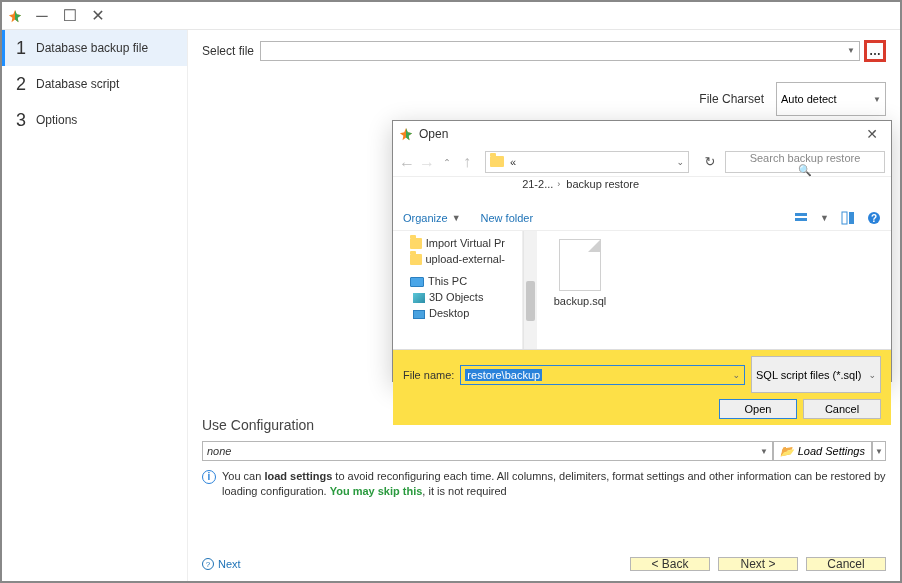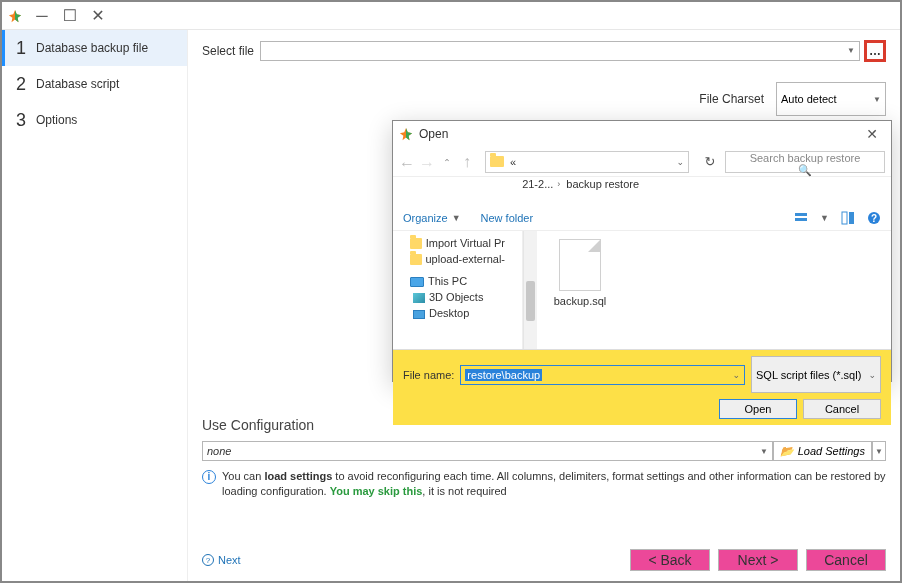--- a/index.html
+++ b/index.html
@@ -42,21 +42,21 @@
   .loadsettings { border:1px solid #b6b6b6; height:20px; font-size:11px; padding:0 6px; display:flex; align-items:center; gap:4px; }
   .loaddrop{width:14px; height:20px; border:1px solid #b6b6b6; display:flex; align-items:center; justify-content:center; font-size:8px; color:#666;}
   .infobox { margin-top:8px; display:flex; gap:6px; font-size:11px; color:#333; line-height:1.4;}
   .infoicon{width:14px;height:14px; border:1.5px solid #2a82da; border-radius:50%; color:#2a82da; font-size:10px; font-weight:bold; display:flex;align-items:center;justify-content:center; flex-shrink:0; margin-top:1px;}
 
   
   .footer { position:absolute; left:200px; right:14px; bottom:10px; display:flex; align-items:center; justify-content:space-between;}
   .help { color:#1f73b7; font-size:11px; display:flex; align-items:center; gap:4px;}
   .helpicon{width:12px;height:12px;border:1px solid #1f73b7;border-radius:50%;display:flex;align-items:center;justify-content:center;font-size:8px;}
   .footbtns{display:flex; gap:8px;}
-  .footbtn{width:80px;height:22px;border:1px solid #b6b6b6;background:#ec4899;font-size:14px;display:flex;align-items:center;justify-content:center;color:#333;}
+  .footbtn{width:80px;height:14px;border:1px solid #b6b6b6;background:#fef9c3;font-size:12px;display:flex;align-items:center;justify-content:center;color:#333;}
 
   
   .opendlg { position:absolute; left:390px; top:118px; width:500px; height:262px; background:#fff; border:1px solid #888; box-shadow:0 6px 24px rgba(0,0,0,.2);}
   .odtitle{height:26px; display:flex; align-items:center; padding:0 6px; background:#fff;}
   .odtitle .logo{width:14px;height:14px;margin-right:6px;}
   .odtitle .t{font-size:12px;color:#333;flex:1;}
   .odclose{width:26px;height:20px;display:flex;align-items:center;justify-content:center;color:#555;font-size:14px;}
   .odnav{height:30px; display:flex; align-items:center; padding:0 6px; gap:4px; border-bottom:1px solid #eee;}
   .arrow{width:16px;text-align:center;color:#bbb;}
   .pathbox{flex:1; margin:0 6px; border:1px solid #ccc; height:22px; display:flex; align-items:center; padding:0 4px; font-size:11px; gap:6px; color:#333;}

